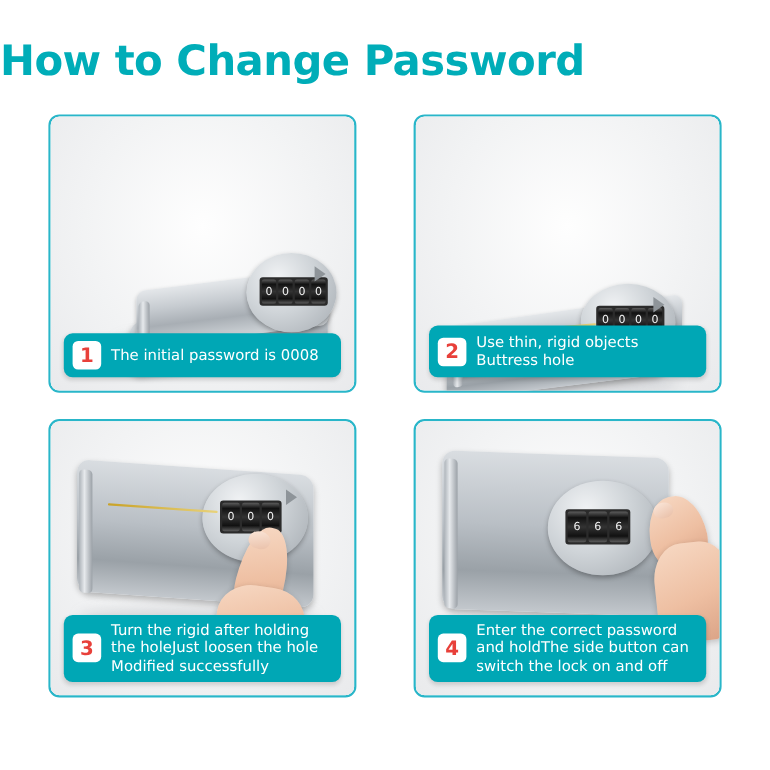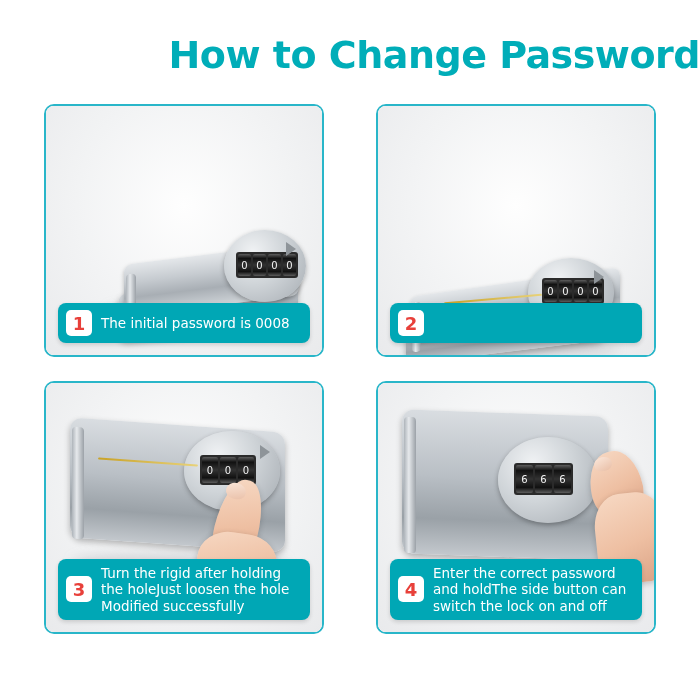--- a/index.html
+++ b/index.html
@@ -13,21 +13,21 @@
     font-family: "DejaVu Sans", sans-serif;
     overflow: hidden;
   }
   .page {
     position: relative;
     width: 700px;
     height: 700px;
     box-sizing: border-box;
   }
   .title {
-    text-align: right;
+    text-align: left;
     color: #00adb8;
     font-family: "DejaVu Sans", sans-serif;
     font-weight: bold;
     font-size: 38px;
     letter-spacing: -0.5px;
     padding-top: 36px;
     margin: 0;
     line-height: 1;
   }
   .grid {
@@ -223,20 +223,21 @@
           <div class="dial">0</div>
           <div class="dial">0</div>
           <div class="dial">0</div>
         </div>
         <div class="arrow-tri" style="left:216px; top:164px;"></div>
 
         <div class="pin" style="left:66px; top:192px; width:98px; transform: rotate(-5deg);"></div>
       </div>
       <div class="caption">
         <div class="step-num">2</div>
+        <div class="cap-text">Use thin, rigid objects Buttress hole</div>
       </div>
     </div>
 
     <div class="card card3">
       <div class="photo">
         <div class="shadow" style="left:26px; top:168px; width:215px; height:22px;"></div>
         <div class="plate" style="left:24px; top:42px; width:215px; height:120px; transform: skewY(4deg); border-radius:12px;"></div>
         <div class="hinge" style="left:26px; top:44px; width:12px; height:112px; transform: skewY(4deg);"></div>
         <div class="dialhousing" style="left:138px; top:48px; width:96px; height:80px;"></div>
         <div class="dials" style="left:154px; top:72px;">

